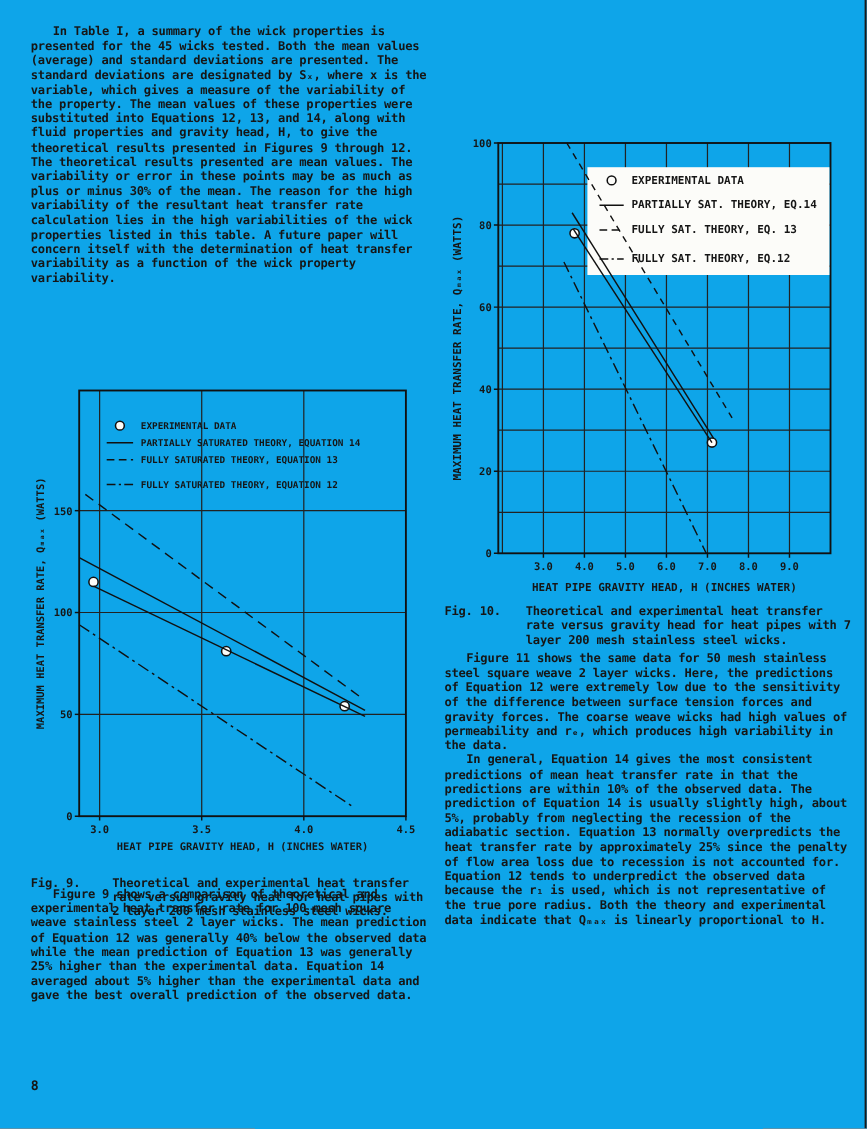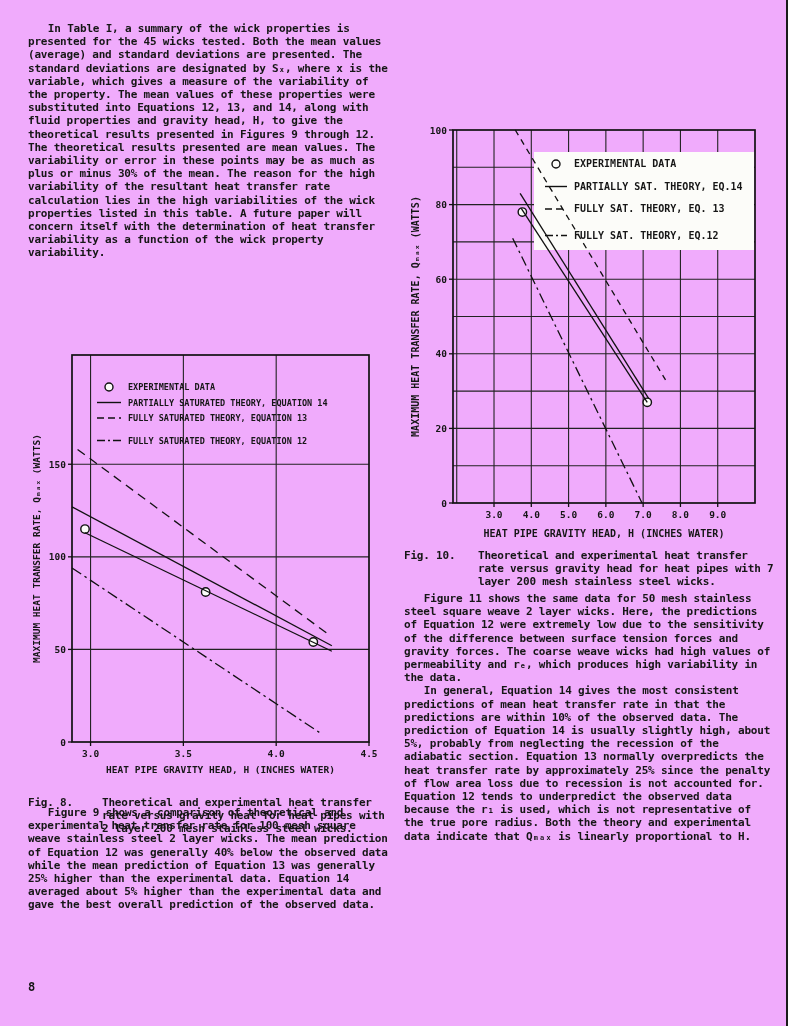--- a/index.html
+++ b/index.html
@@ -1,16 +1,16 @@
 <!DOCTYPE html>
 <html><head>
 <meta charset="utf-8">
 <style>
   html,body{margin:0;padding:0;background:#888;}
-  #page{position:relative;width:788px;height:1026px;background:#f0abfc;overflow:hidden;
+  #page{position:relative;width:788px;height:1026px;background:#0ea5e9;overflow:hidden;
         font-family:"DejaVu Sans Mono","Liberation Mono",monospace;color:#161616;}
   .body-text{font-size:11px;line-height:13.2px;font-weight:bold;letter-spacing:-0.2px;}
   .para{margin:0;text-indent:3ch;}
   .col{position:absolute;}
   #left-text{left:28px;top:22px;width:366px;}
   #fig9-chart{left:30px;top:350px;width:365px;height:448px;}
   #fig9-caption{left:28px;top:796px;width:368px;}
   #left-para2{left:28px;top:806px;width:366px;}
   #fig10-chart{left:408px;top:122px;width:372px;height:425px;}
   #fig10-caption{left:404px;top:549px;width:372px;}
@@ -68,21 +68,21 @@
         <text x="98" y="55.5" font-size="8.5" class="ct">PARTIALLY SATURATED THEORY, EQUATION 14</text>
         <line x1="67" y1="68" x2="91" y2="68" stroke="#111" stroke-width="1.4" stroke-dasharray="7,4"></line>
         <text x="98" y="71" font-size="8.5" class="ct">FULLY SATURATED THEORY, EQUATION 13</text>
         <line x1="67" y1="90.5" x2="91" y2="90.5" stroke="#111" stroke-width="1.4" stroke-dasharray="8,3,2,3"></line>
         <text x="98" y="93.5" font-size="8.5" class="ct">FULLY SATURATED THEORY, EQUATION 12</text>
         <text x="190.5" y="423" text-anchor="middle" font-size="9.5" class="ct">HEAT PIPE GRAVITY HEAD, H (INCHES WATER)</text>
         <text x="10" y="198.5" text-anchor="middle" font-size="9.5" class="ct" transform="rotate(-90 10 198.5)">MAXIMUM HEAT TRANSFER RATE, Qₘₐₓ (WATTS)</text>
       </svg></div>
 
   <div id="fig9-caption" class="col caption">
-    <span class="lbl">Fig. 8.</span>
+    <span class="lbl">Fig. 9.</span>
     <span class="txt">Theoretical and experimental heat transfer rate versus gravity heat for heat pipes with 2 layer 200 mesh stainless steel wicks.</span>
   </div>
 
   <div id="left-para2" class="col body-text">
     <p class="para">Figure 9 shows a comparison of theoretical and experimental heat transfer rate for 100 mesh square weave stainless steel 2 layer wicks.  The mean prediction of Equation 12 was generally 40% below the observed data while the mean prediction of Equation 13 was generally 25% higher than the experimental data.  Equation 14 averaged about 5% higher than the experimental data and gave the best overall prediction of the observed data.</p>
   </div>
 
   <div id="fig10-chart" class="col"><svg viewBox="0 0 372 425" width="372" height="425">
         <line x1="48.7283950617284" y1="8" x2="48.7283950617284" y2="381" stroke="#222" stroke-width="1.1"></line>
         <line x1="86.01234567901236" y1="8" x2="86.01234567901236" y2="381" stroke="#222" stroke-width="1.1"></line>

